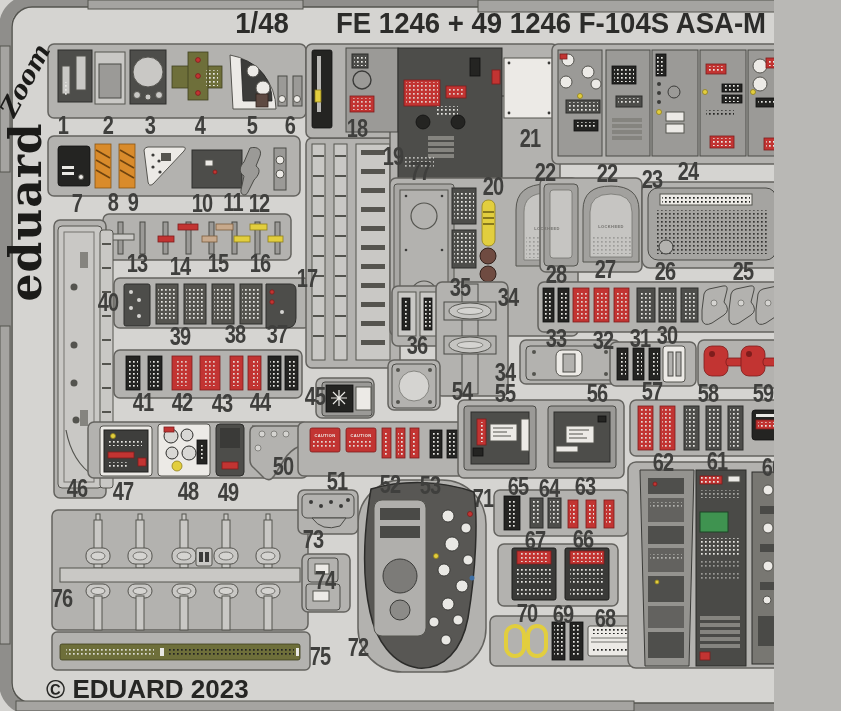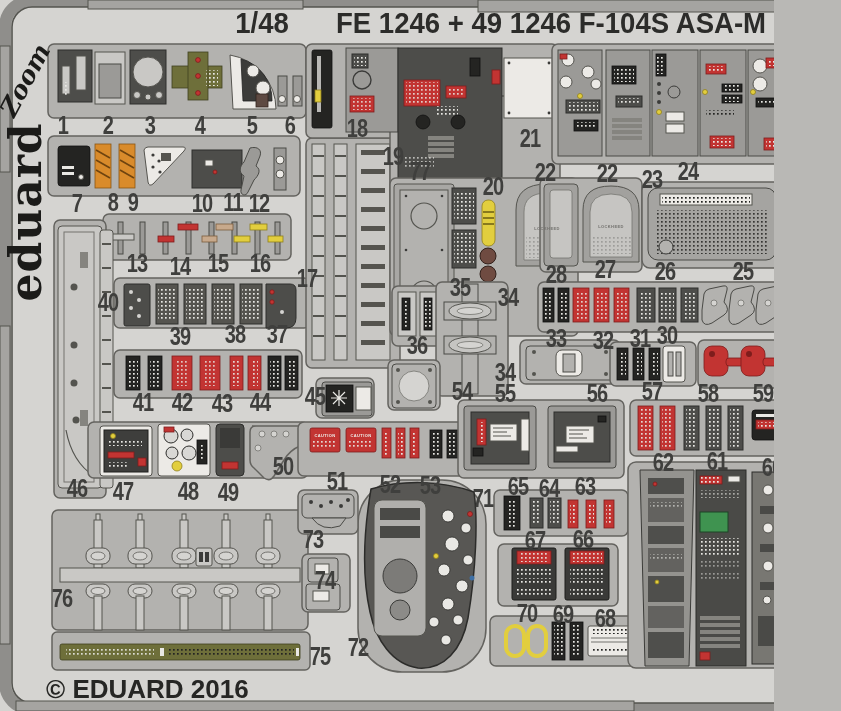--- a/index.html
+++ b/index.html
@@ -877,21 +877,21 @@
         <rect x="760" y="544" width="16" height="8" fill="#4a4a47"></rect>
     <rect x="760" y="582" width="14" height="8" fill="#4a4a47"></rect>
         <rect x="758" y="616" width="18" height="30" fill="#4a4a47"></rect>
   </g>
 </svg>
 
 <div class="hdr" style="left:262px;top:23px">1/48</div>
 <div class="hdr" style="left:551px;top:23px">FE 1246 + 49 1246  F-104S ASA-M</div>
 <div class="zoomlogo" able="false">Zoom</div>
 <div class="eduardlogo">eduard</div>
-<div class="copyright">© EDUARD 2016</div>
+<div class="copyright">© EDUARD 2023</div>
 <div id="labels">
       <div class="partnum" style="left: 63px; top: 125px;">1</div>
       <div class="partnum" style="left: 108px; top: 125px;">2</div>
       <div class="partnum" style="left: 150px; top: 125px;">3</div>
       <div class="partnum" style="left: 200px; top: 125px;">4</div>
       <div class="partnum" style="left: 252px; top: 125px;">5</div>
       <div class="partnum" style="left: 290px; top: 125px;">6</div>
       <div class="partnum" style="left: 77px; top: 203px;">7</div>
       <div class="partnum" style="left: 113px; top: 202px;">8</div>
       <div class="partnum" style="left: 133px; top: 202px;">9</div>

